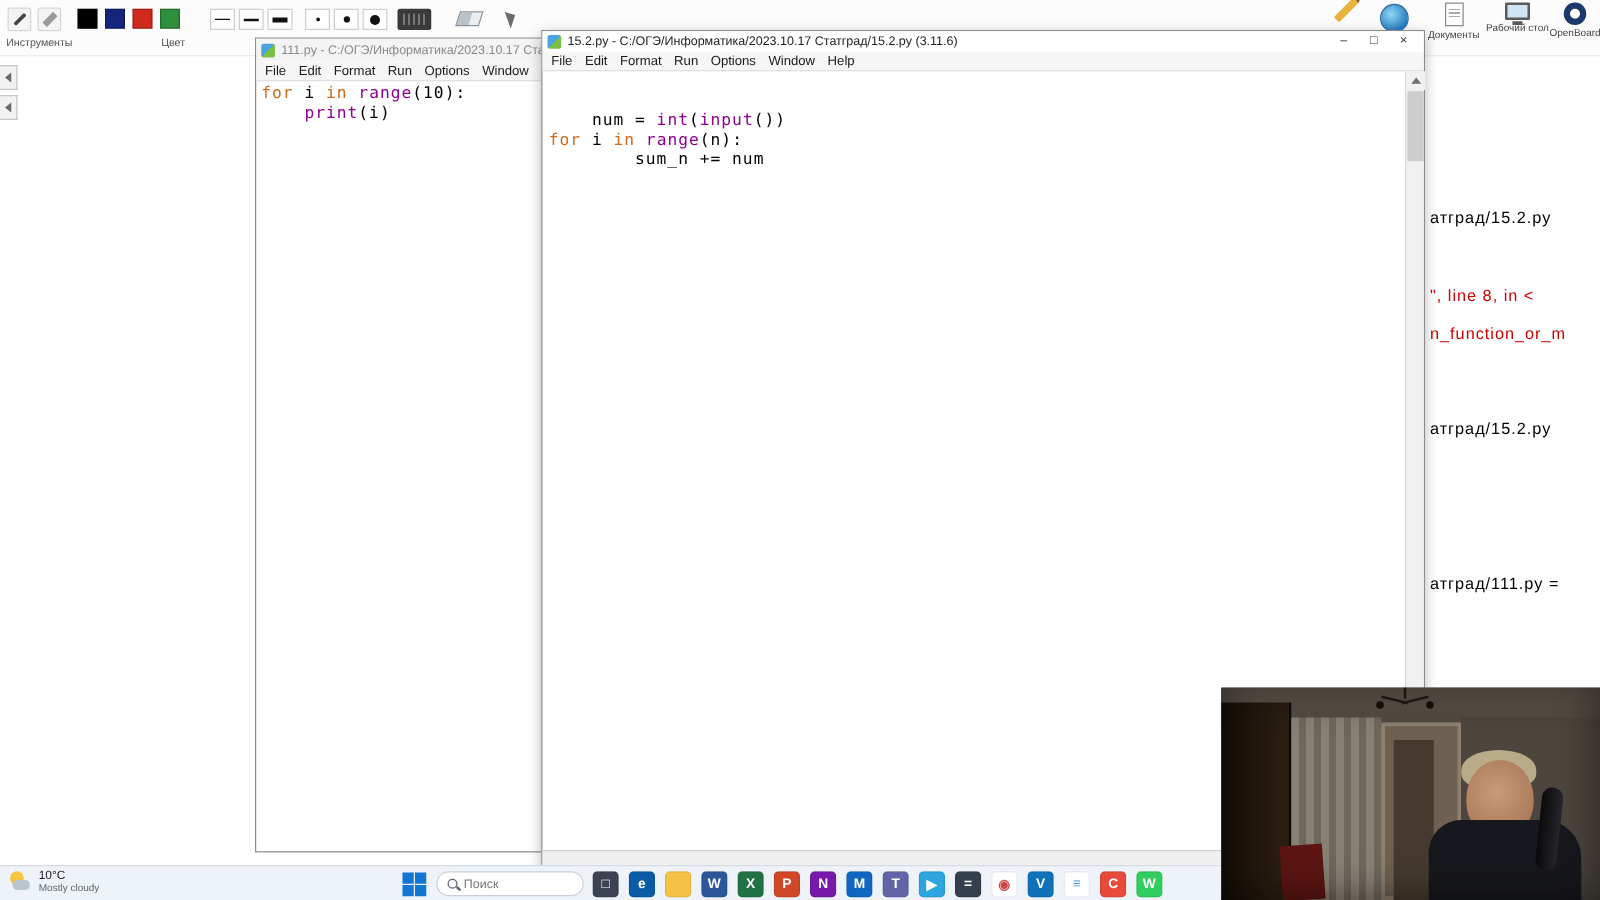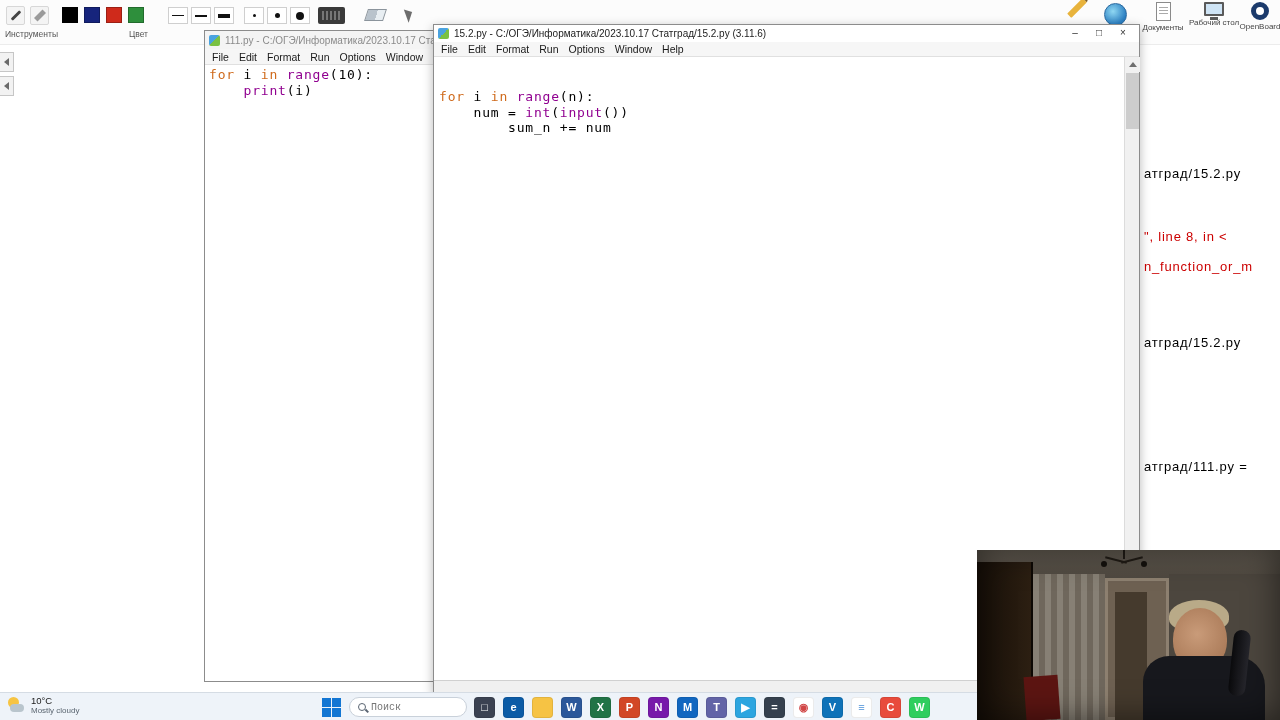--- a/index.html
+++ b/index.html
@@ -82,21 +82,21 @@
   .w-cloud{position:absolute;left:4px;top:9px;width:14px;height:8px;border-radius:6px;background:#b9c5cd}
   .w-temp{font-size:9.5px;color:#1a1a1a;line-height:11px}
   .w-cond{font-size:8px;color:#5a6570;line-height:9px}
   .task-center{position:absolute;left:320px;top:0;height:28px;display:flex;align-items:center;gap:7px}
   .start-btn{width:22px;height:22px;border-radius:4px;display:flex;align-items:center;justify-content:center}
   .win-grid{display:grid;grid-template-columns:9px 9px;grid-template-rows:9px 9px;gap:1px}
   .win-grid i{background:#1376d3;display:block}
   .search-pill{width:118px;height:20px;background:#fff;border:1px solid #c9d1da;border-radius:10px;display:flex;align-items:center;padding:0 8px;gap:5px}
   .mag{position:relative;width:8px;height:8px;border:1.5px solid #5a6572;border-radius:50%;flex:0 0 auto}
   .mag:after{content:"";position:absolute;left:6px;top:6px;width:4px;height:1.5px;background:#5a6572;transform:rotate(45deg)}
-  .search-input{border:none;outline:none;background:transparent;font-size:10px;width:80px;color:#333;font-family:Liberation Mono, monospace}
+  .search-input{border:none;outline:none;background:transparent;font-size:10px;width:80px;color:#333;font-family:Liberation Sans, sans-serif}
   .task-icons{display:flex;align-items:center;gap:8px}
   .app-tile{width:21px;height:21px;border-radius:4px;display:flex;align-items:center;justify-content:center;font-size:11px;font-weight:bold;border:1px solid rgba(0,0,0,.08)}
 
   
   .webcam{position:absolute;left:977px;top:550px;width:303px;height:170px;overflow:hidden;background:#3a342c;z-index:60}
   .webcam:after{content:"";position:absolute;inset:0;box-shadow:inset 0 0 34px rgba(0,0,0,.55);pointer-events:none}
   .wc-ceiling{position:absolute;top:0;left:0;right:0;height:36px;background:linear-gradient(#615a50,#4a443c)}
   .wc-lamp-stem{position:absolute;left:146px;top:0;width:2px;height:9px;background:#211c16}
   .wc-lamp-arm{position:absolute;background:#211c16;height:2px;width:22px;top:9px}
   .wc-lamp-bulb{position:absolute;width:6px;height:6px;border-radius:50%;background:#15110d;top:11px}
@@ -226,22 +226,22 @@
         <span class="menu-item">Edit</span>
         <span class="menu-item">Format</span>
         <span class="menu-item">Run</span>
         <span class="menu-item">Options</span>
         <span class="menu-item">Window</span>
         <span class="menu-item">Help</span>
       </div>
     <div class="editor" id="code-front">
         <div class="code-line">&nbsp;</div>
         <div class="code-line">&nbsp;</div>
+        <div class="code-line"><span class="tok-tx">    num = </span><span class="tok-bi">int</span><span class="tok-tx">(</span><span class="tok-bi">input</span><span class="tok-tx">())</span></div>
         <div class="code-line"><span class="tok-kw">for</span><span class="tok-tx"> i </span><span class="tok-kw">in</span><span class="tok-tx"> </span><span class="tok-bi">range</span><span class="tok-tx">(n):</span></div>
-        <div class="code-line"><span class="tok-tx">    num = </span><span class="tok-bi">int</span><span class="tok-tx">(</span><span class="tok-bi">input</span><span class="tok-tx">())</span></div>
         <div class="code-line"><span class="tok-tx">        sum_n += num</span></div>
         <div class="code-line">&nbsp;</div>
       </div>
     <div class="scrollbar">
       <div class="scroll-arrow up">
           <div class="tri-up"></div>
         </div>
       <div class="scroll-thumb"></div>
       <div class="scroll-arrow down">
           <div class="tri-down"></div>

